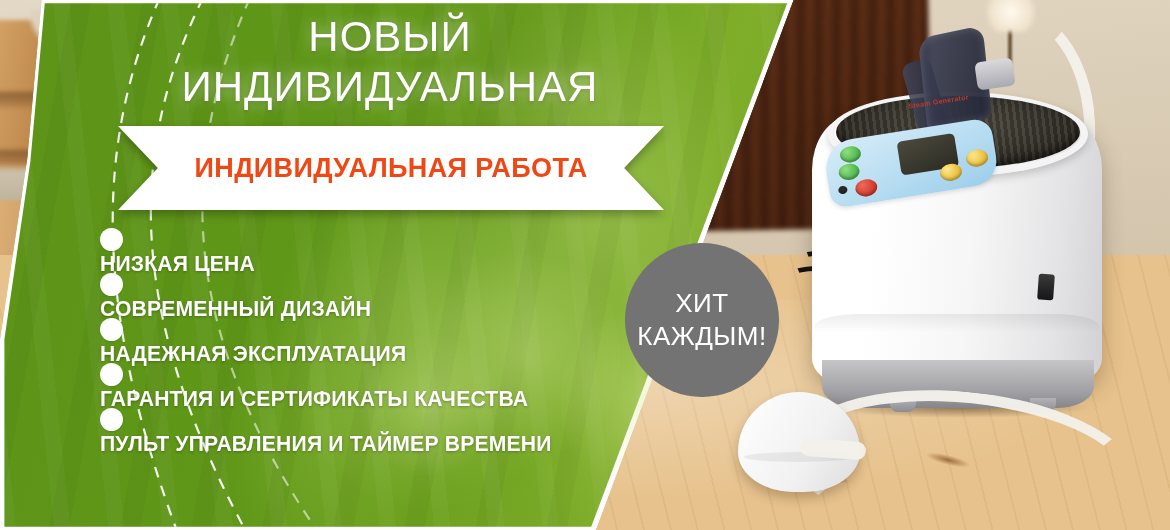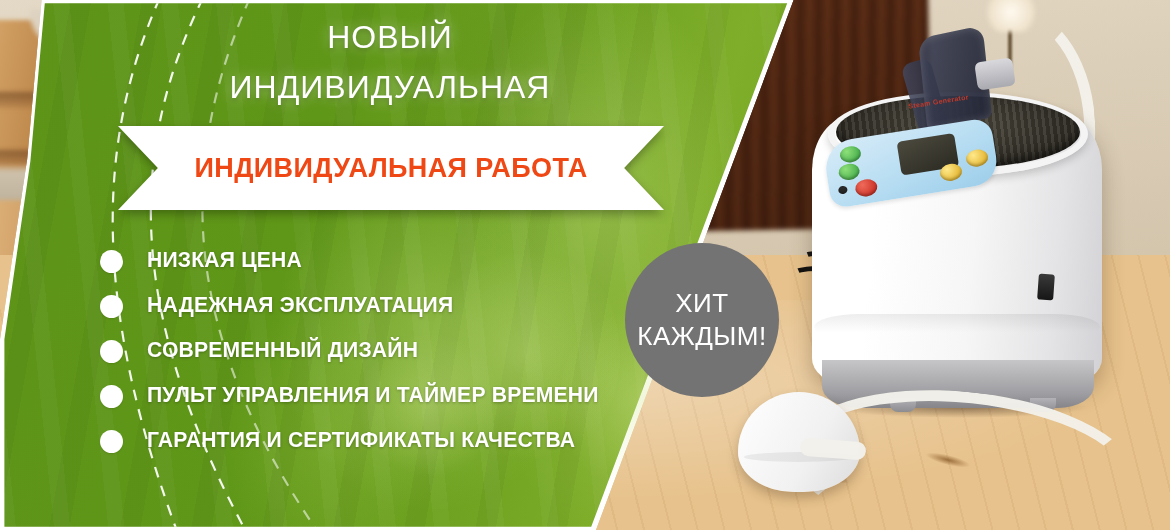--- a/index.html
+++ b/index.html
@@ -273,21 +273,21 @@
   .lb3 { left:360px; top:330px; width:140px; height:150px; }
 
   
   .arcs { position:absolute; left:0; top:0; width:800px; height:530px;
           clip-path: polygon(5.6% 0.6%, 98.4% 0.6%, 73.9% 99.4%, 0.55% 99.4%, 0.55% 64%, 3.8% 30.4%); }
 
   
   .title {
     position:absolute; left:90px; top:12px; width:600px;
     text-align:center; color:#ffffff;
-    font-size:32px; line-height:50px; font-weight:400; letter-spacing:1px;
+    font-size:42px; line-height:50px; font-weight:400; letter-spacing:1px;
     text-shadow:0 0 14px rgba(255,255,255,.45), 0 2px 4px rgba(0,0,0,.18);
   }
 
   
   .ribbon {
     position:absolute; left:118px; top:126px; width:546px; height:84px;
     filter:drop-shadow(0 4px 5px rgba(0,0,0,.30));
   }
   .ribbon-shape {
     position:absolute; inset:0; background:#ffffff;
@@ -298,21 +298,21 @@
   }
   .ribbon-text {
     position:absolute; inset:0; display:flex; flex-direction:column;
     align-items:center; justify-content:center;
     color:#ef4815; font-weight:700; font-size:27px; line-height:31px;
     letter-spacing:.4px; text-align:center;
   }
 
   
   .bullets { position:absolute; left:100px; top:228px; width:600px; }
-  .bullet-row { display:flex; align-items:flex-end; height:45px; }
+  .bullet-row { display:flex; align-items:flex-start; height:45px;flex-direction:column; }
   .bullet-dot {
     width:23px; height:23px; border-radius:50%; background:#ffffff;
     flex:0 0 23px; margin-right:24px;
     box-shadow:0 1px 2px rgba(0,0,0,.12);
   }
   .bullet-label {
     color:#ffffff; font-weight:700; font-size:22px; letter-spacing:.2px;
     white-space:nowrap;
     text-shadow:0 1px 3px rgba(0,0,0,.28);
     transform:scaleX(.96); transform-origin:left center;
@@ -414,34 +414,34 @@
     </div>
   </div>
 
   <div class="bullets">
     <div class="bullet-row">
       <div class="bullet-dot"></div>
       <div class="bullet-label">НИЗКАЯ ЦЕНА</div>
     </div>
     <div class="bullet-row">
       <div class="bullet-dot"></div>
-      <div class="bullet-label">НАДЕЖНАЯ ЭКСПЛУАТАЦИЯ</div>
+      <div class="bullet-label">СОВРЕМЕННЫЙ ДИЗАЙН</div>
     </div>
     <div class="bullet-row">
       <div class="bullet-dot"></div>
-      <div class="bullet-label">СОВРЕМЕННЫЙ ДИЗАЙН</div>
+      <div class="bullet-label">НАДЕЖНАЯ ЭКСПЛУАТАЦИЯ</div>
+    </div>
+    <div class="bullet-row">
+      <div class="bullet-dot"></div>
+      <div class="bullet-label">ГАРАНТИЯ И СЕРТИФИКАТЫ КАЧЕСТВА</div>
     </div>
     <div class="bullet-row">
       <div class="bullet-dot"></div>
       <div class="bullet-label">ПУЛЬТ УПРАВЛЕНИЯ И ТАЙМЕР ВРЕМЕНИ</div>
     </div>
-    <div class="bullet-row">
-      <div class="bullet-dot"></div>
-      <div class="bullet-label">ГАРАНТИЯ И СЕРТИФИКАТЫ КАЧЕСТВА</div>
-    </div>
   </div>
 
   <div class="badge">
     <span>ХИТ</span>
     <span>КАЖДЫМ!</span>
   </div>
 
 </div>
 
 </body></html>

